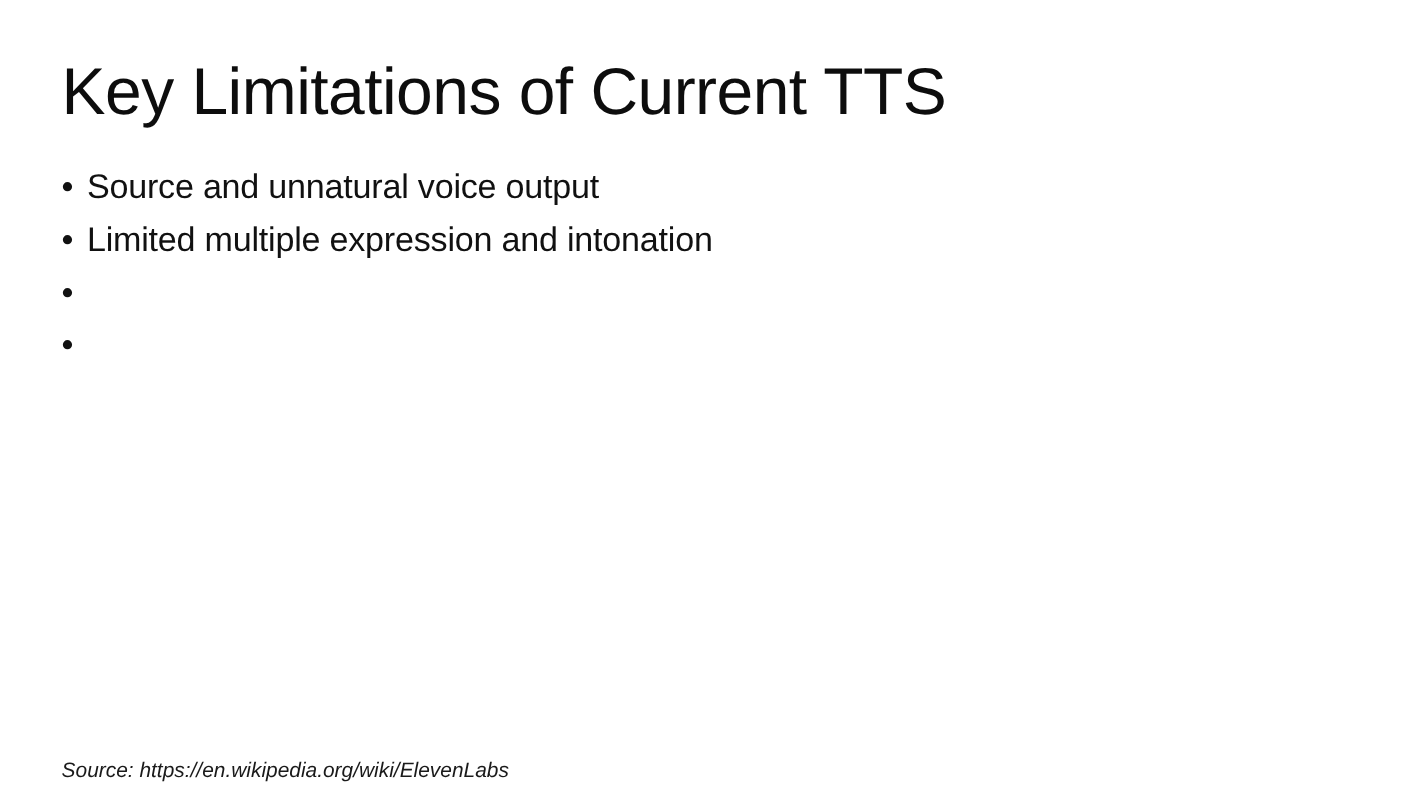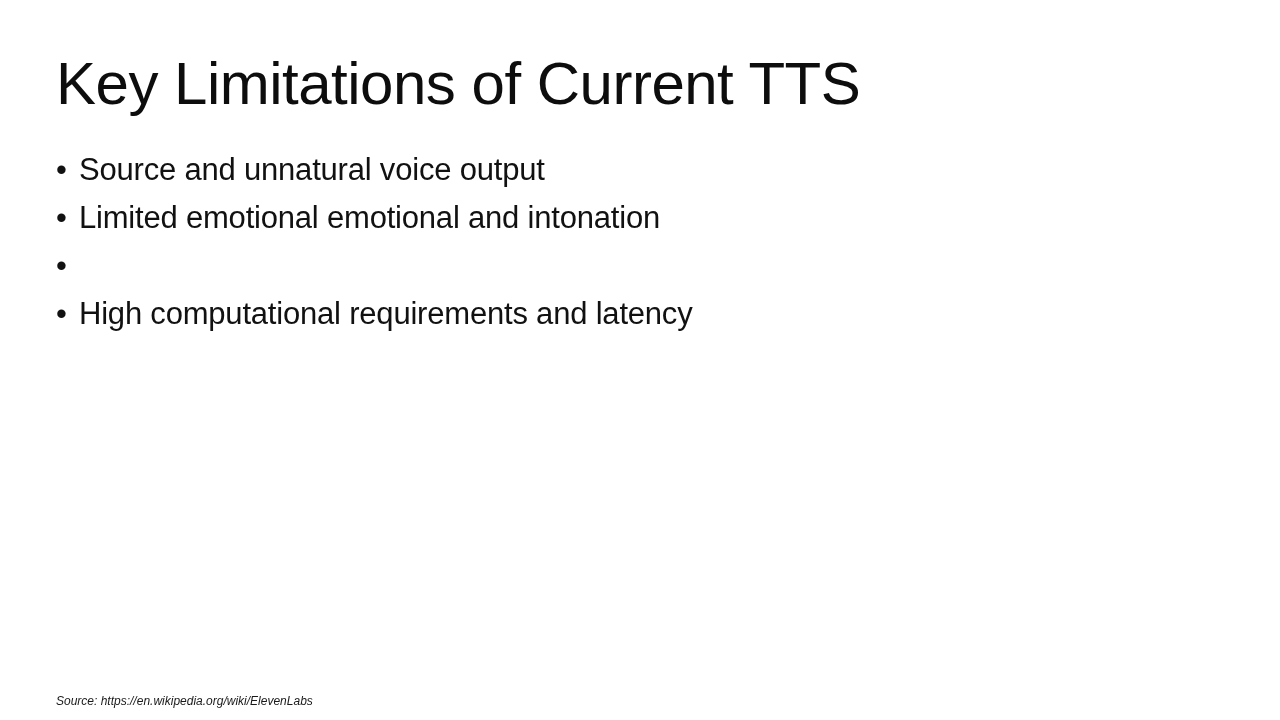--- a/index.html
+++ b/index.html
@@ -71,21 +71,21 @@
     flex: 0 1 auto;
   }
 
   
   .source-line {
     position: absolute;
     left: 56px;
     top: 691px;
     margin: 0;
     font-family: "Liberation Sans", sans-serif;
-    font-size: 12px;
+    font-size: 19px;
     font-style: italic;
     font-weight: 400;
     line-height: 20px;
     color: #1a1a1a;
     white-space: nowrap;
   }
 </style>
 </head>
 <body>
 
@@ -95,29 +95,28 @@
 
   <ul class="bullet-list">
 
     <li class="bullet-item">
       <span class="bullet-marker">•</span>
       <span class="bullet-text">Source and unnatural voice output</span>
     </li>
 
     <li class="bullet-item">
       <span class="bullet-marker">•</span>
-      <span class="bullet-text">Limited emotional emotional and intonation</span>
+      <span class="bullet-text">Limited multiple expression and intonation</span>
     </li>
 
     <li class="bullet-item">
       <span class="bullet-marker">•</span>
     </li>
 
     <li class="bullet-item">
       <span class="bullet-marker">•</span>
-      <span class="bullet-text">High computational requirements and latency</span>
     </li>
 
   </ul>
 
   <p class="source-line">Source: https://en.wikipedia.org/wiki/ElevenLabs</p>
 
 </div>
 
 </body></html>

